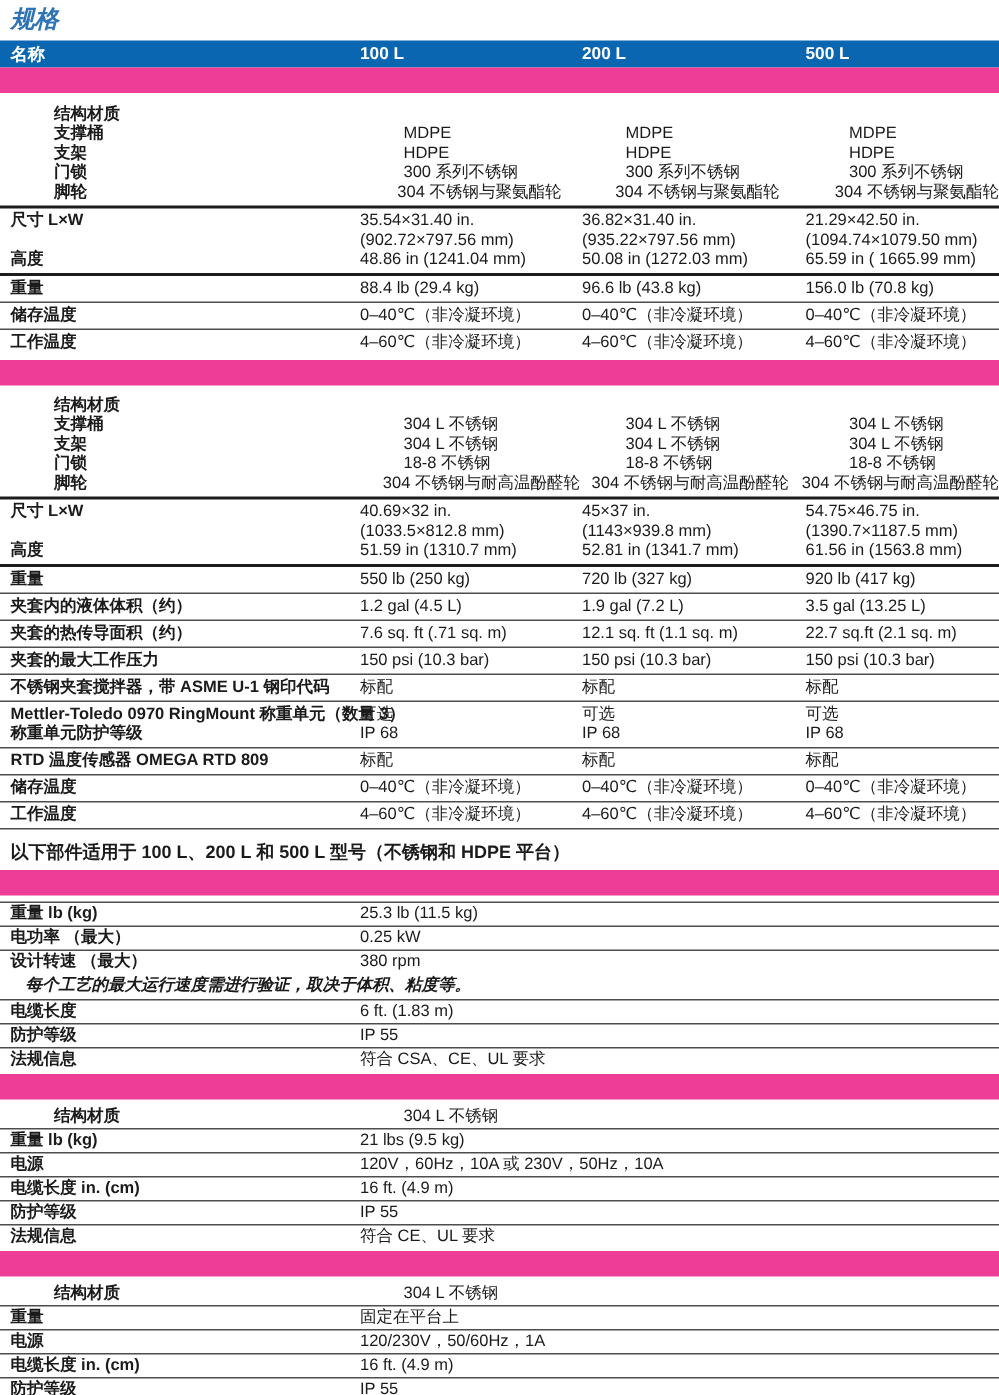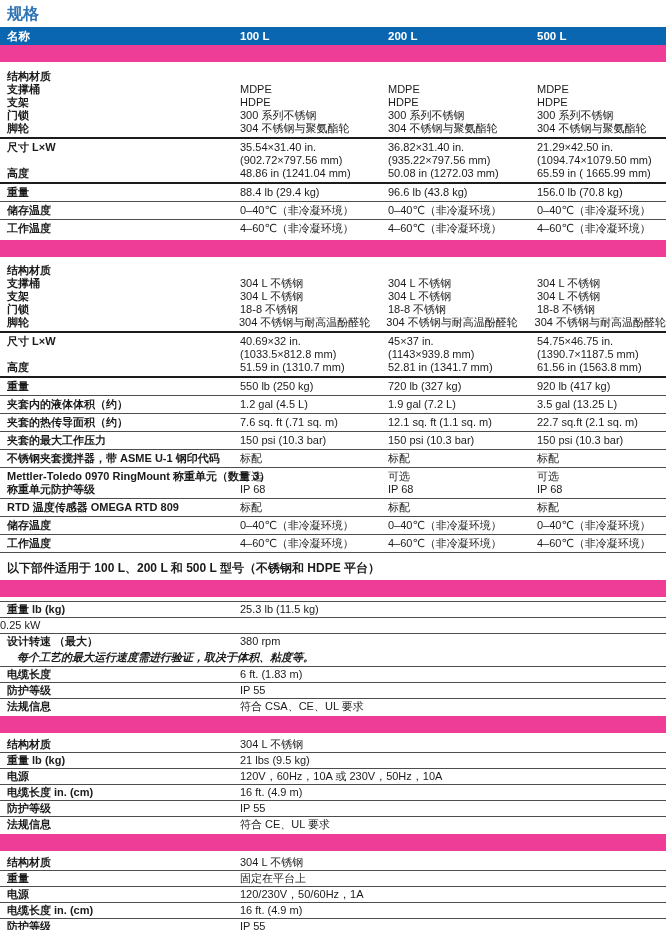--- a/index.html
+++ b/index.html
@@ -6,34 +6,34 @@
   body {
     width: 666px; height: 930px; overflow: hidden;
     font-family: "Liberation Sans", "DejaVu Sans", sans-serif;
     font-size: 11px; color: #1b1b1b;
     -webkit-font-smoothing: antialiased;
   }
   .page { width: 666px; }
   .title {
     color: var(--title-blue, #2e74b5);
     font-size: 16px; font-weight: bold;
-    margin: 5px 0 4px 7px; line-height: 18px;
+    margin: 5px 0 4px 7px; line-height: 18px; font-style: italic;
   }
   .thead {
     display: flex; align-items: center;
     background: var(--blue, #0a66b0);
     color: #fff; font-weight: bold; font-size: 11.5px;
     height: 18px;
   }
   .bar { height: 17px; background: var(--pink, #ee3d96); }
   .bar.first { margin: 0 0 6px 0; }
   .bar:not(.first) { margin: 3px 0 5px 0; }
 
   .row { border-top: 1px solid #4d4d4d; padding: 2px 0; }
-  .row.sep-none { border-top: none; }
+  .row.sep-none { border-top: none; margin-left: 29px; }
   .row.sep-b { border-top: 2px solid #1c1c1c; }
   .row.bb { border-bottom: 1px solid #4d4d4d; }
 
   .line { display: flex; line-height: 13px; }
   .c { white-space: nowrap; }
   .c0 { width: 240px; padding-left: 7px; box-sizing: border-box; font-weight: bold; }
   .c0.ind { }
   .c1 { width: 148px; }
   .c2 { width: 149px; }
   .c3 { flex: 1; }
@@ -273,20 +273,21 @@
       <div class="row sep-s">
         <div class="line">
           <div class="c c0">重量 lb (kg)</div>
           <div class="c c1">25.3 lb (11.5 kg)</div>
           <div class="c c2"></div>
           <div class="c c3"></div>
         </div>
       </div>
       <div class="row sep-s">
         <div class="line">
+          <div class="c c0">电功率 （最大）</div>
           <div class="c c1">0.25 kW</div>
           <div class="c c2"></div>
           <div class="c c3"></div>
         </div>
       </div>
       <div class="row sep-s">
         <div class="line">
           <div class="c c0">设计转速 （最大）</div>
           <div class="c c1">380 rpm</div>
           <div class="c c2"></div>

